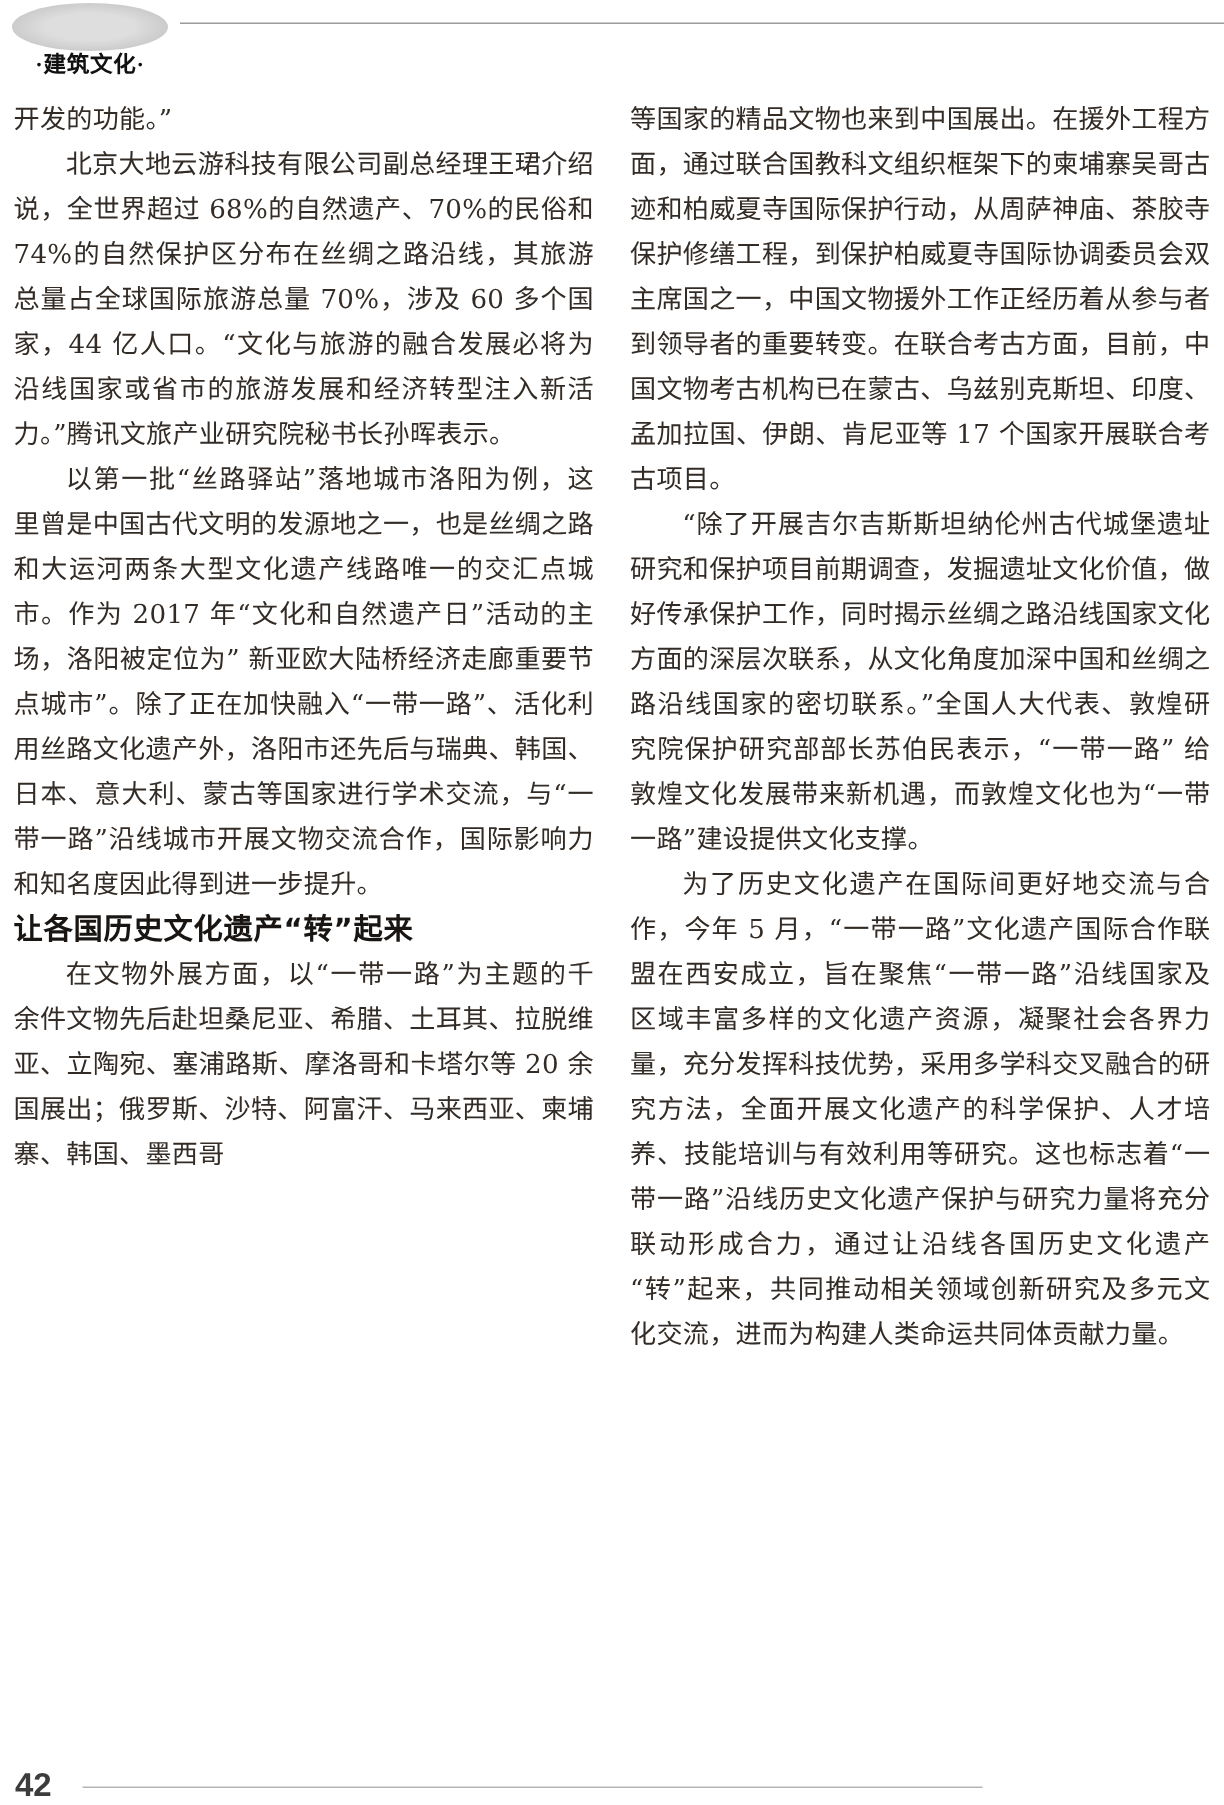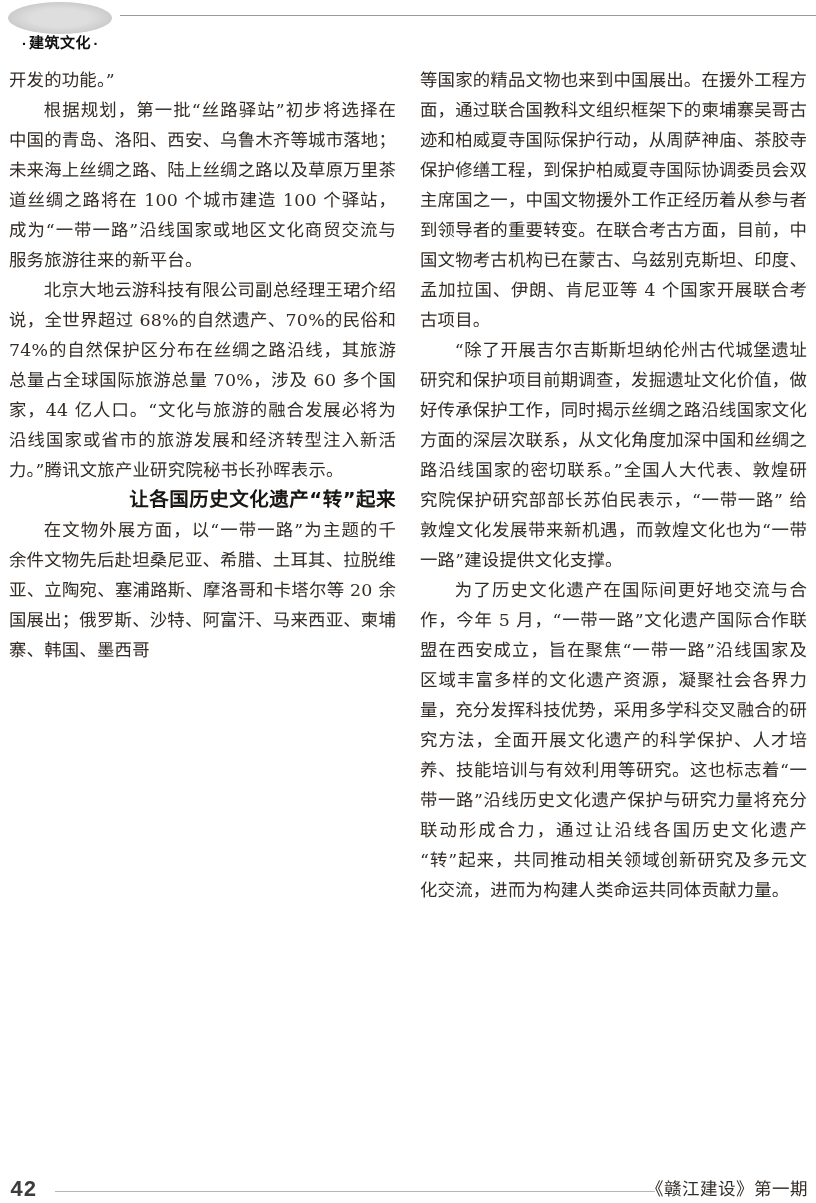--- a/index.html
+++ b/index.html
@@ -17,21 +17,21 @@
     height:1px;background:#9b9b9b;
   }
   .badge{
     position:absolute;top:2px;left:8px;
     width:104px;height:32px;
     background:radial-gradient(ellipse at center,#dedede 40%,#c3c3c3 85%,#b4b4b4 100%);
     border-radius:50%;
     display:flex;align-items:center;justify-content:center;
   }
   .badge span{
-    font-family:Liberation Mono, monospace;
+    font-family:Liberation Serif, serif;
     font-weight:bold;font-size:15px;color:#111;letter-spacing:0.5px;margin-top:48px;
   }
   
   .columns{
     position:absolute;top:37px;left:9px;right:9px;bottom:42px;
     display:flex;gap:24px;
   }
   .col{flex:1 1 0;min-width:0;margin-top:28px;}
   .col p{
     margin:0;
@@ -42,61 +42,60 @@
     letter-spacing:0.2px;
   }
   .col p.para{text-indent:2em;}
   .col p.cont{text-indent:0;}
   .col h3{
     margin:0;
     font-family:"DejaVu Sans","Liberation Sans",sans-serif;
     font-weight:bold;
     font-size:19.5px;
     line-height:30px;
-    text-align:right;
+    text-align:left;
     color:#181512;
     letter-spacing:0.5px;
   }
   
   .footer-line{
     position:absolute;bottom:11px;left:55px;width:600px;
     height:1px;background:#b5b5b5;
   }
   .page-number{
     position:absolute;bottom:0px;left:10px;
-    font-family:Liberation Mono, monospace;
+    font-family:Liberation Sans, sans-serif;
     font-weight:bold;font-size:22px;color:#3c3c3c;
   }
   .journal{
     position:absolute;bottom:3px;right:8px;
     font-size:17.5px;color:#332c26;letter-spacing:0.5px;
   }
 </style>
 </head>
 <body>
 
 <div class="page">
 
   <div class="header-rule"></div>
   <div class="badge">
     <span>·建筑文化·</span>
   </div>
 
   <div class="columns">
     <div class="col">
       <p class="cont">开发的功能。”</p>
-      <p class="para">根据规划，第一批“丝路驿站”初步将选择在中国的青岛、洛阳、西安、乌鲁木齐等城市落地；未来海上丝绸之路、陆上丝绸之路以及草原万里茶道丝绸之路将在 100 个城市建造 100 个驿站，成为“一带一路”沿线国家或地区文化商贸交流与服务旅游往来的新平台。</p>
       <p class="para">北京大地云游科技有限公司副总经理王珺介绍说，全世界超过 68%的自然遗产、70%的民俗和 74%的自然保护区分布在丝绸之路沿线，其旅游总量占全球国际旅游总量 70%，涉及 60 多个国家，44 亿人口。“文化与旅游的融合发展必将为沿线国家或省市的旅游发展和经济转型注入新活力。”腾讯文旅产业研究院秘书长孙晖表示。</p>
+      <p class="para">以第一批“丝路驿站”落地城市洛阳为例，这里曾是中国古代文明的发源地之一，也是丝绸之路和大运河两条大型文化遗产线路唯一的交汇点城市。作为 2017 年“文化和自然遗产日”活动的主场，洛阳被定位为” 新亚欧大陆桥经济走廊重要节点城市”。除了正在加快融入“一带一路”、活化利用丝路文化遗产外，洛阳市还先后与瑞典、韩国、日本、意大利、蒙古等国家进行学术交流，与“一带一路”沿线城市开展文物交流合作，国际影响力和知名度因此得到进一步提升。</p>
       <h3>让各国历史文化遗产“转”起来</h3>
       <p class="para">在文物外展方面，以“一带一路”为主题的千余件文物先后赴坦桑尼亚、希腊、土耳其、拉脱维亚、立陶宛、塞浦路斯、摩洛哥和卡塔尔等 20 余国展出；俄罗斯、沙特、阿富汗、马来西亚、柬埔寨、韩国、墨西哥</p>
     </div>
     <div class="col">
-      <p class="cont">等国家的精品文物也来到中国展出。在援外工程方面，通过联合国教科文组织框架下的柬埔寨吴哥古迹和柏威夏寺国际保护行动，从周萨神庙、茶胶寺保护修缮工程，到保护柏威夏寺国际协调委员会双主席国之一，中国文物援外工作正经历着从参与者到领导者的重要转变。在联合考古方面，目前，中国文物考古机构已在蒙古、乌兹别克斯坦、印度、孟加拉国、伊朗、肯尼亚等 4 个国家开展联合考古项目。</p>
+      <p class="cont">等国家的精品文物也来到中国展出。在援外工程方面，通过联合国教科文组织框架下的柬埔寨吴哥古迹和柏威夏寺国际保护行动，从周萨神庙、茶胶寺保护修缮工程，到保护柏威夏寺国际协调委员会双主席国之一，中国文物援外工作正经历着从参与者到领导者的重要转变。在联合考古方面，目前，中国文物考古机构已在蒙古、乌兹别克斯坦、印度、孟加拉国、伊朗、肯尼亚等 17 个国家开展联合考古项目。</p>
       <p class="para">“除了开展吉尔吉斯斯坦纳伦州古代城堡遗址研究和保护项目前期调查，发掘遗址文化价值，做好传承保护工作，同时揭示丝绸之路沿线国家文化方面的深层次联系，从文化角度加深中国和丝绸之路沿线国家的密切联系。”全国人大代表、敦煌研究院保护研究部部长苏伯民表示，“一带一路” 给敦煌文化发展带来新机遇，而敦煌文化也为“一带一路”建设提供文化支撑。</p>
       <p class="para">为了历史文化遗产在国际间更好地交流与合作，今年 5 月，“一带一路”文化遗产国际合作联盟在西安成立，旨在聚焦“一带一路”沿线国家及区域丰富多样的文化遗产资源，凝聚社会各界力量，充分发挥科技优势，采用多学科交叉融合的研究方法，全面开展文化遗产的科学保护、人才培养、技能培训与有效利用等研究。这也标志着“一带一路”沿线历史文化遗产保护与研究力量将充分联动形成合力，通过让沿线各国历史文化遗产“转”起来，共同推动相关领域创新研究及多元文化交流，进而为构建人类命运共同体贡献力量。</p>
     </div>
   </div>
 
   <div class="footer-line"></div>
   <div class="page-number">42</div>
-  <div class="journal">《赣江建设》第一期</div>
 
 </div>
 
 </body></html>

